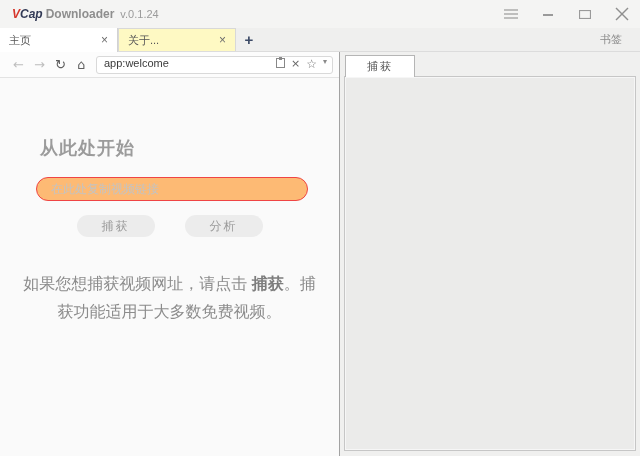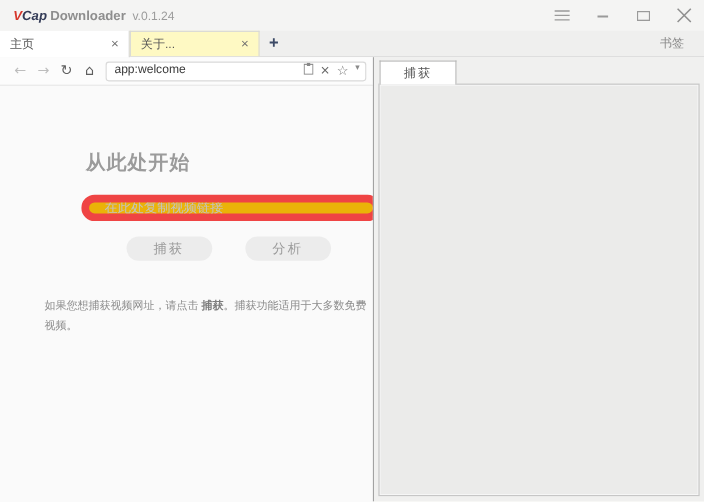--- a/index.html
+++ b/index.html
@@ -40,27 +40,27 @@
   .nav-icon.disabled { color:#bdbdbd; }
   .nav-icon.enabled { color:#5f5f5f; }
   .addressbar { flex:1; height:18px; margin-left:4px; background:#fff; border:1px solid #d9d9d9; border-radius:3px; display:flex; align-items:flex-start; padding:0 5px 0 7px; }
   .address-text { flex:1; font-size:11px; color:#3a3a3a; white-space:nowrap; overflow:hidden; }
   .addr-icon { display:flex; align-items:center; justify-content:center; margin-left:6px; color:#777; font-family:"DejaVu Sans",sans-serif; }
   .addr-icon.x { font-size:11px; color:#666; }
   .addr-icon.star { font-size:12px; color:#777; }
   .addr-icon.drop { font-size:8px; color:#8a8a8a; }
 
   
-  .content { flex:1; background:#fafafa; overflow:hidden;padding-left:38px; }
+  .content { flex:1; background:#fafafa; overflow:hidden; }
   .heading { margin:58px 0 0 40px; font-size:18px; font-weight:bold; color:#9b9b9b; letter-spacing:1px; }
-  .url-input { display:block; width:272px; height:24px; margin:17px 0 0 36px; border:7px solid #ef4444; border-radius:12px; background:#eab308; font-size:12px; color:#555; padding:0 14px; outline:none; font-family:inherit; }
+  .url-input { display:block; width:272px; height:24px; margin:17px 0 0 36px; border:1px solid #ef4444; border-radius:12px; background:#fdba74; font-size:12px; color:#555; padding:0 14px; outline:none; font-family:inherit; }
   .url-input::placeholder { color:#c3c3c3; }
   .btn-row { display:flex; justify-content:center; gap:30px; margin-top:14px; width:339px; }
   .pill-btn { width:78px; height:22px; border:none; border-radius:11px; background:#ececec; color:#9a9a9a; font-size:12px; font-family:inherit; display:flex; align-items:center; justify-content:center; letter-spacing:2px; }
-  .para { width:296px; margin:33px auto 0; font-size:10px; line-height:1.75; color:#8c8c8c; }
+  .para { width:296px; margin:33px auto 0; text-align:center; font-size:16px; line-height:1.75; color:#8c8c8c; }
   .para + .para { margin-top:11px; }
   .para b { color:#7d7d7d; }
 
   
   .right { flex:1; display:flex; flex-direction:column; background:#f0f0ef; border-left:1px solid #a2a2a2; min-width:0; }
   .panel-tabs { height:24px; flex:0 0 24px; display:flex; align-items:flex-end; padding-left:5px; }
   .ptab { width:70px; height:21px; display:flex; align-items:center; justify-content:center; font-size:11px; color:#555; letter-spacing:2px; }
   .ptab.active { background:#fff; border:1px solid #b5b5b5; border-bottom:none; height:22px; margin-bottom:-1px; position:relative; z-index:2; }
   .panel-content { flex:1; margin:0 4px 5px 4px; background:#ebebea; border:1px solid #c6c6c6; box-shadow:inset 0 0 0 1px rgba(255,255,255,0.55); position:relative; z-index:1; }
 </style>

